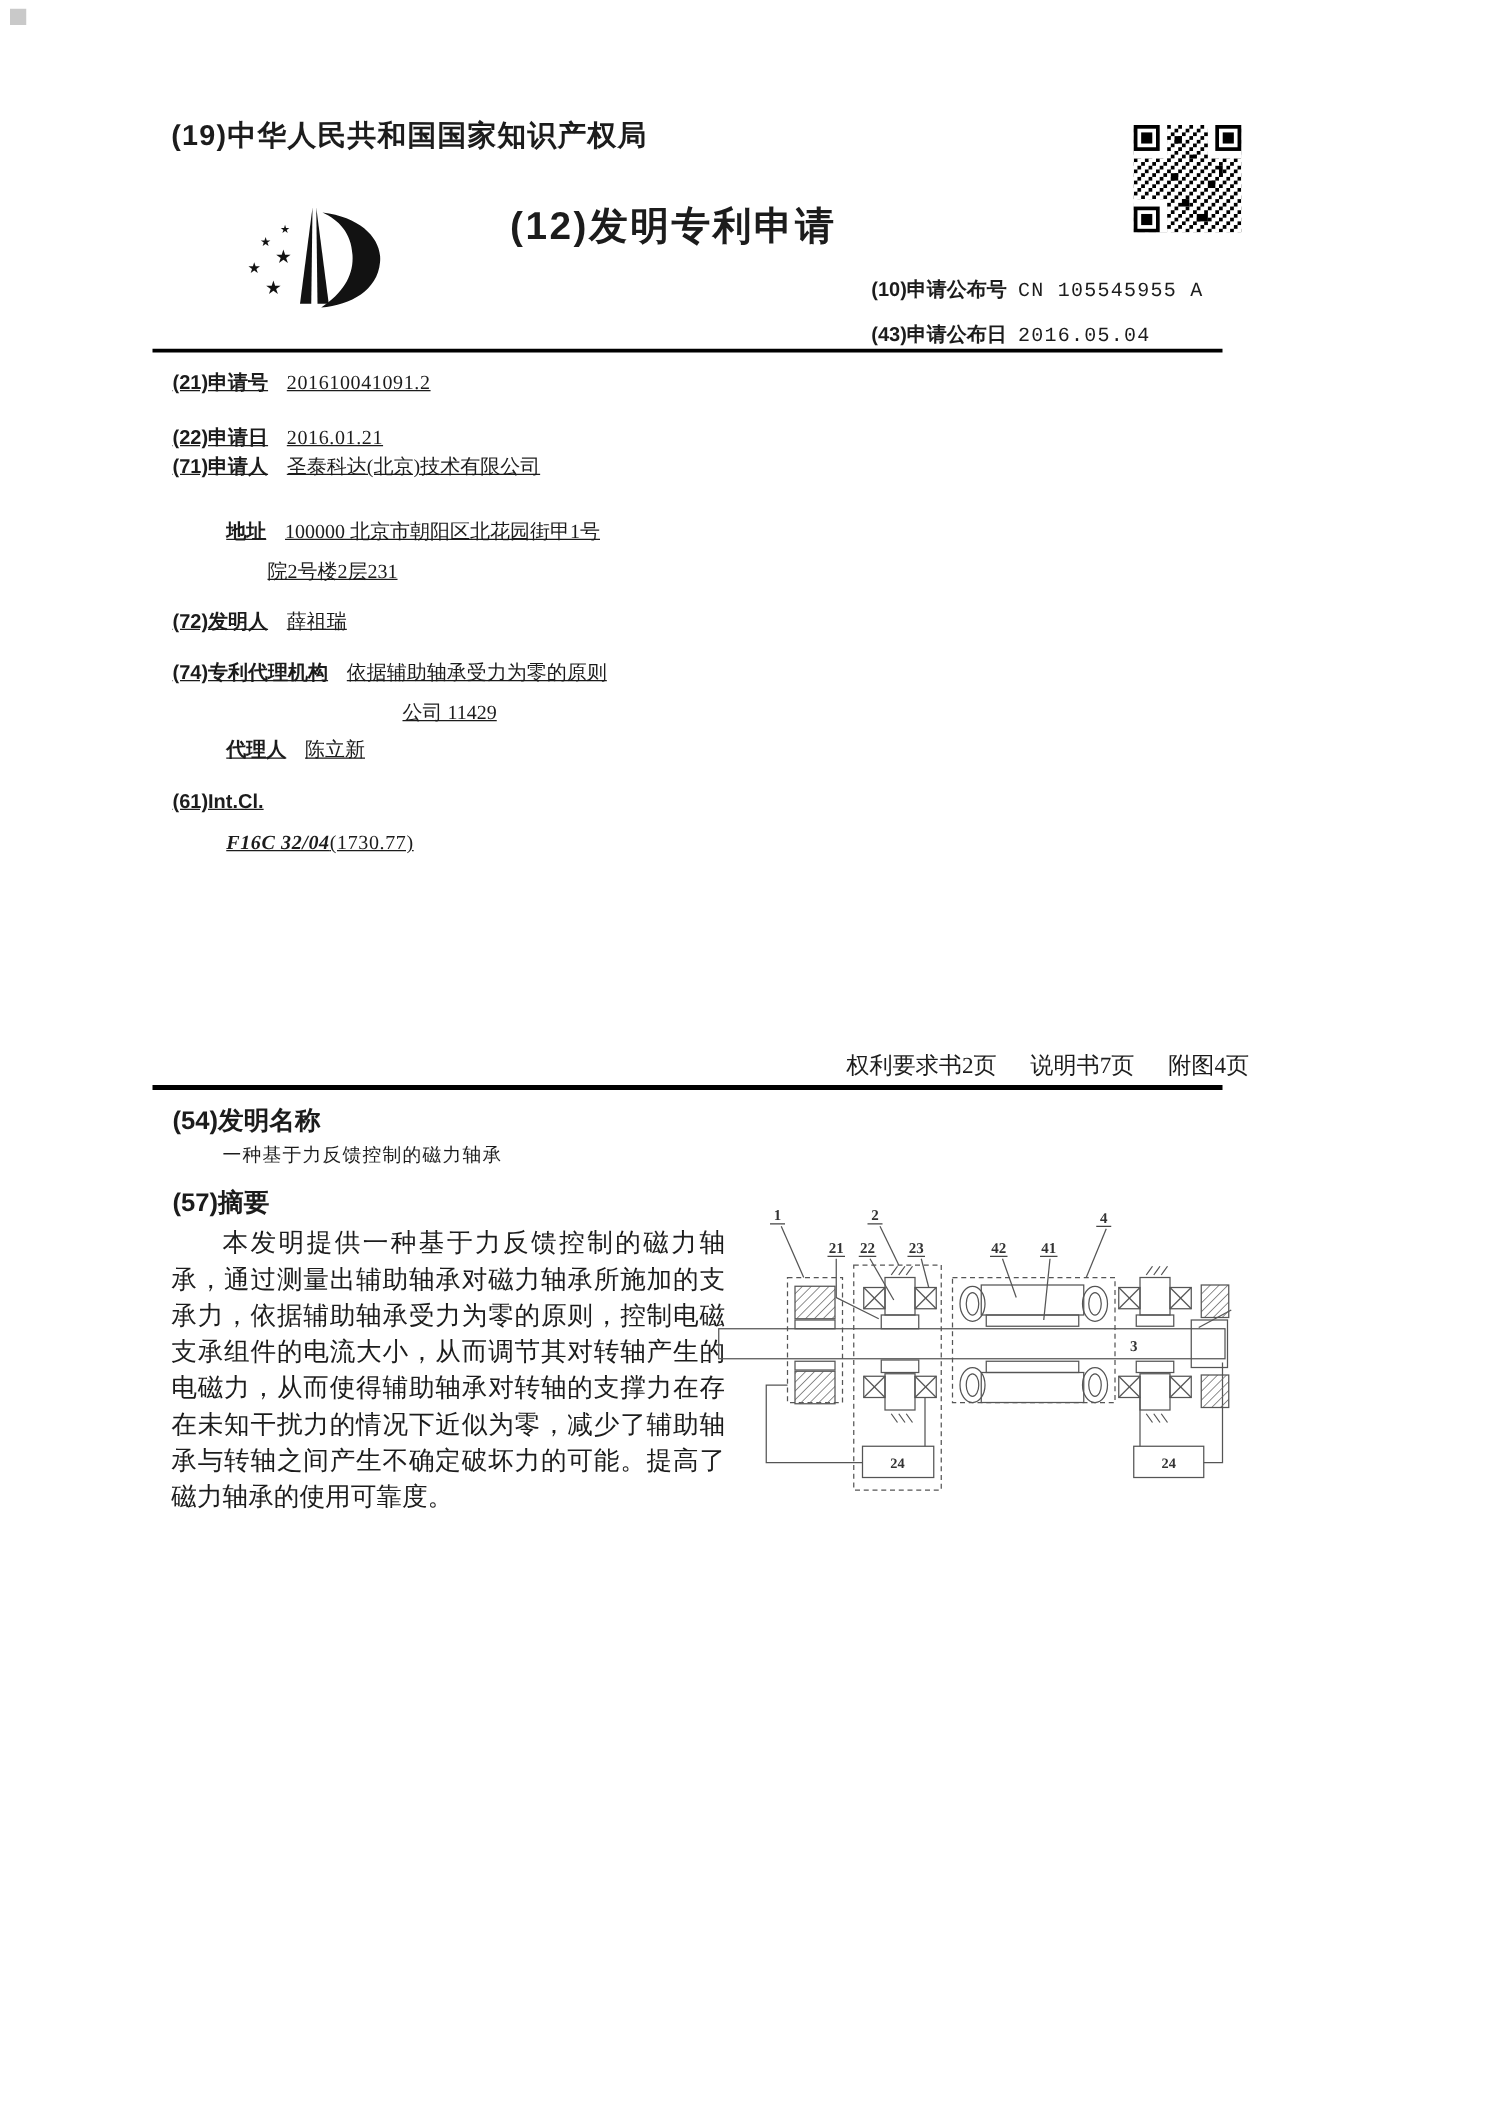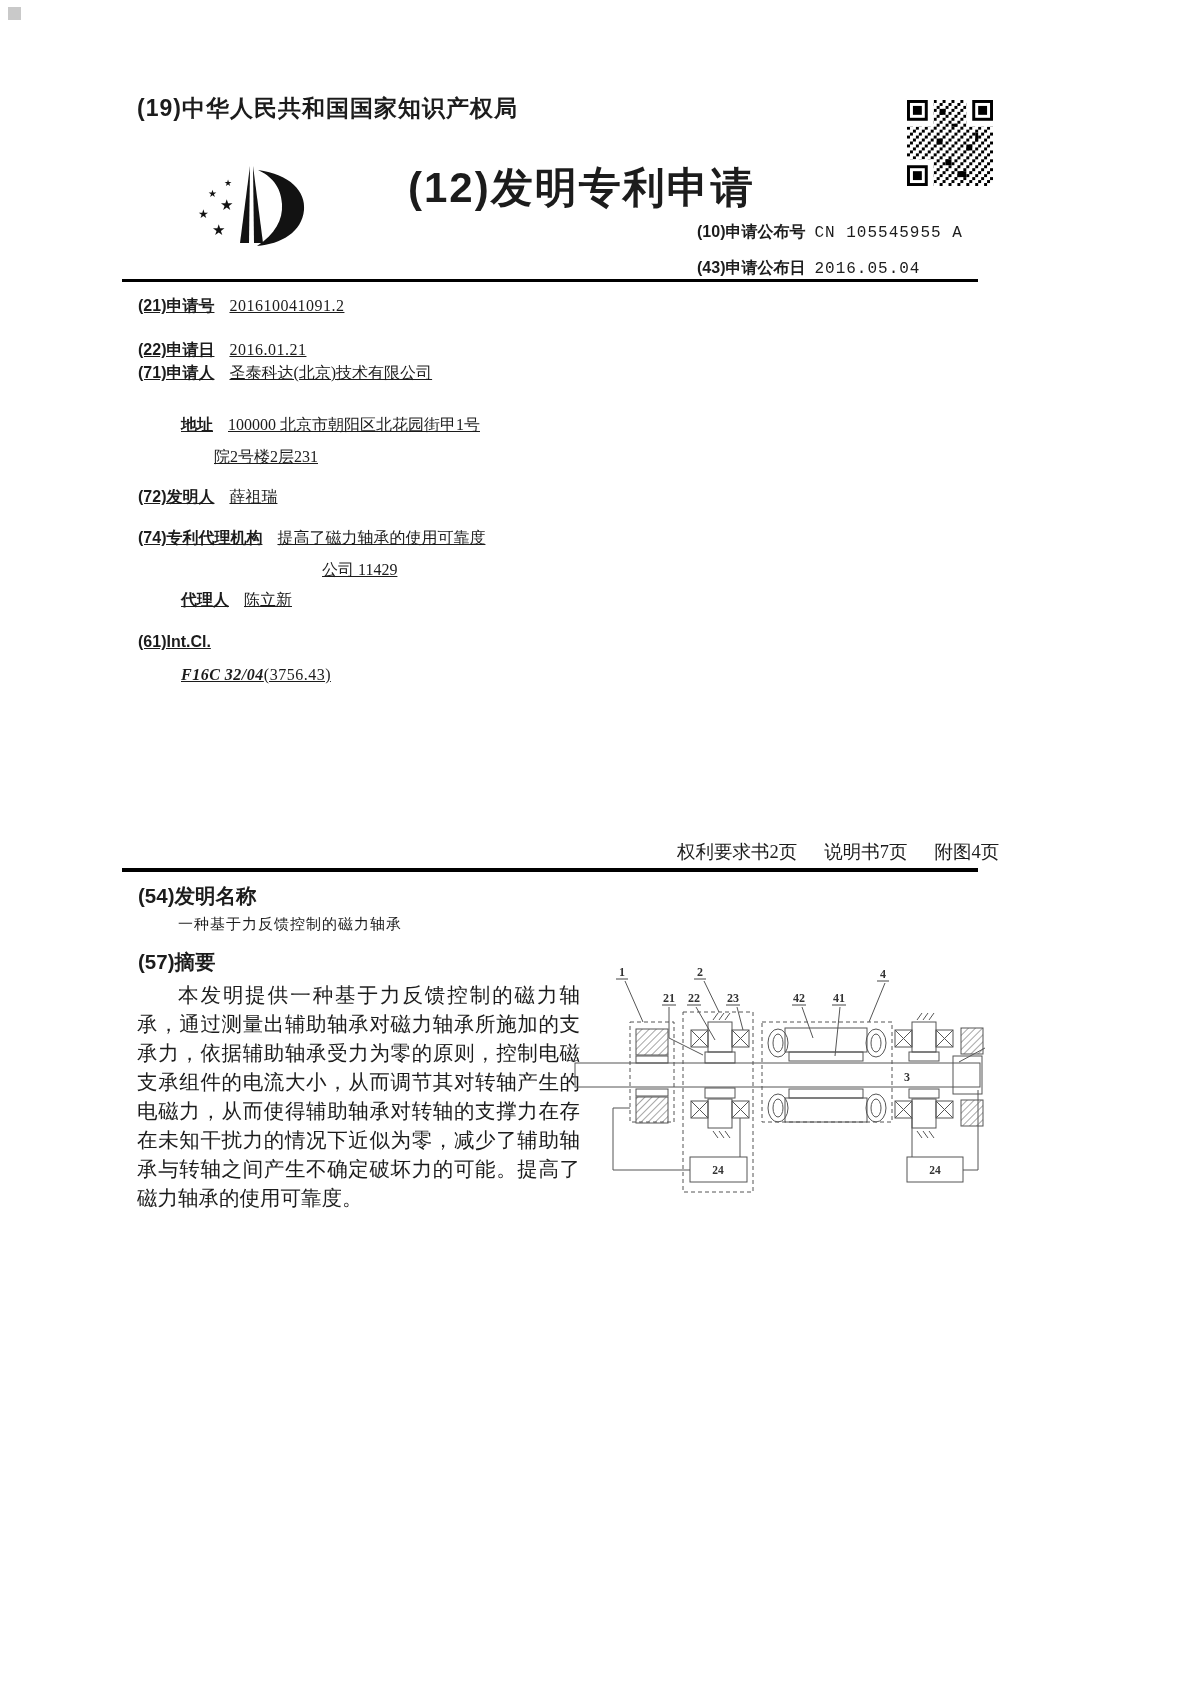--- a/index.html
+++ b/index.html
@@ -2,21 +2,21 @@
 <html><head>
 <meta charset="utf-8">
 <style>
   html,body{margin:0;padding:0;background:#fff;}
   .page{position:relative;width:1190px;height:1288px;background:#fff;color:#1c1c1c;
         font-family:"Liberation Serif","DejaVu Serif",serif;overflow:hidden;}
   .abs{position:absolute;}
   .sans{font-family:"Liberation Sans","DejaVu Sans",sans-serif;}
   .artifact{left:8px;top:7px;width:13px;height:13px;background:#c9c9c9;}
   .hdr-office{left:137px;top:93px;font-weight:bold;font-size:23px;letter-spacing:1px;}
-  .doc-title{left:408px;top:160px;font-weight:bold;font-size:42px;letter-spacing:2px;}
+  .doc-title{left:408px;top:160px;font-weight:bold;font-size:31px;letter-spacing:2px;}
   .pub-row{left:697px;font-size:16px;white-space:nowrap;margin-top:10px;}
   .pub-row .lbl{font-family:"Liberation Sans","DejaVu Sans",sans-serif;font-weight:bold;}
   .pub-row .val{font-family:"Liberation Mono","DejaVu Sans Mono",monospace;margin-left:9px;letter-spacing:1px;}
   .rule{left:122px;width:856px;background:#000;}
   .rule-top{top:279px;height:3px;}
   .rule-mid{top:868px;height:4px;}
   .bib-row{left:138px;font-size:16px;white-space:nowrap;text-decoration:underline;}
   .bib-lbl{font-family:"Liberation Sans","DejaVu Sans",sans-serif;font-weight:bold;}
   .bib-val{margin-left:15px;}
   .num{letter-spacing:0.5px;}
@@ -112,33 +112,33 @@
   <div class="abs bib-row" style="top:415px;left:181px">
     <span class="bib-lbl">地址</span><span class="bib-val">100000 北京市朝阳区北花园街甲1号</span>
   </div>
   <div class="abs bib-row" style="top:447px;left:214px">
     <span>院2号楼2层231</span>
   </div>
   <div class="abs bib-row" style="top:487px">
     <span class="bib-lbl">(72)发明人</span><span class="bib-val">薛祖瑞</span>
   </div>
   <div class="abs bib-row" style="top:528px">
-    <span class="bib-lbl">(74)专利代理机构</span><span class="bib-val">提高了磁力轴承的使用可靠度</span>
+    <span class="bib-lbl">(74)专利代理机构</span><span class="bib-val">依据辅助轴承受力为零的原则</span>
   </div>
   <div class="abs bib-row" style="top:560px;left:322px">
     <span>公司 11429</span>
   </div>
   <div class="abs bib-row" style="top:590px;left:181px">
     <span class="bib-lbl">代理人</span><span class="bib-val">陈立新</span>
   </div>
   <div class="abs bib-row" style="top:633px">
     <span class="bib-lbl">(61)Int.Cl.</span>
   </div>
   <div class="abs bib-row" style="top:666px;left:181px">
-    <span class="itl num">F16C 32/04</span><span class="num">(3756.43)</span>
+    <span class="itl num">F16C 32/04</span><span class="num">(1730.77)</span>
   </div>
 
   <div class="abs pages-info">
     <span>权利要求书2页</span><span>说明书7页</span><span>附图4页</span>
   </div>
 
   <div class="abs rule rule-mid"></div>
 
   <div class="abs sec-lbl" style="top:882px">(54)发明名称</div>
   <div class="abs inv-title">一种基于力反馈控制的磁力轴承</div>

